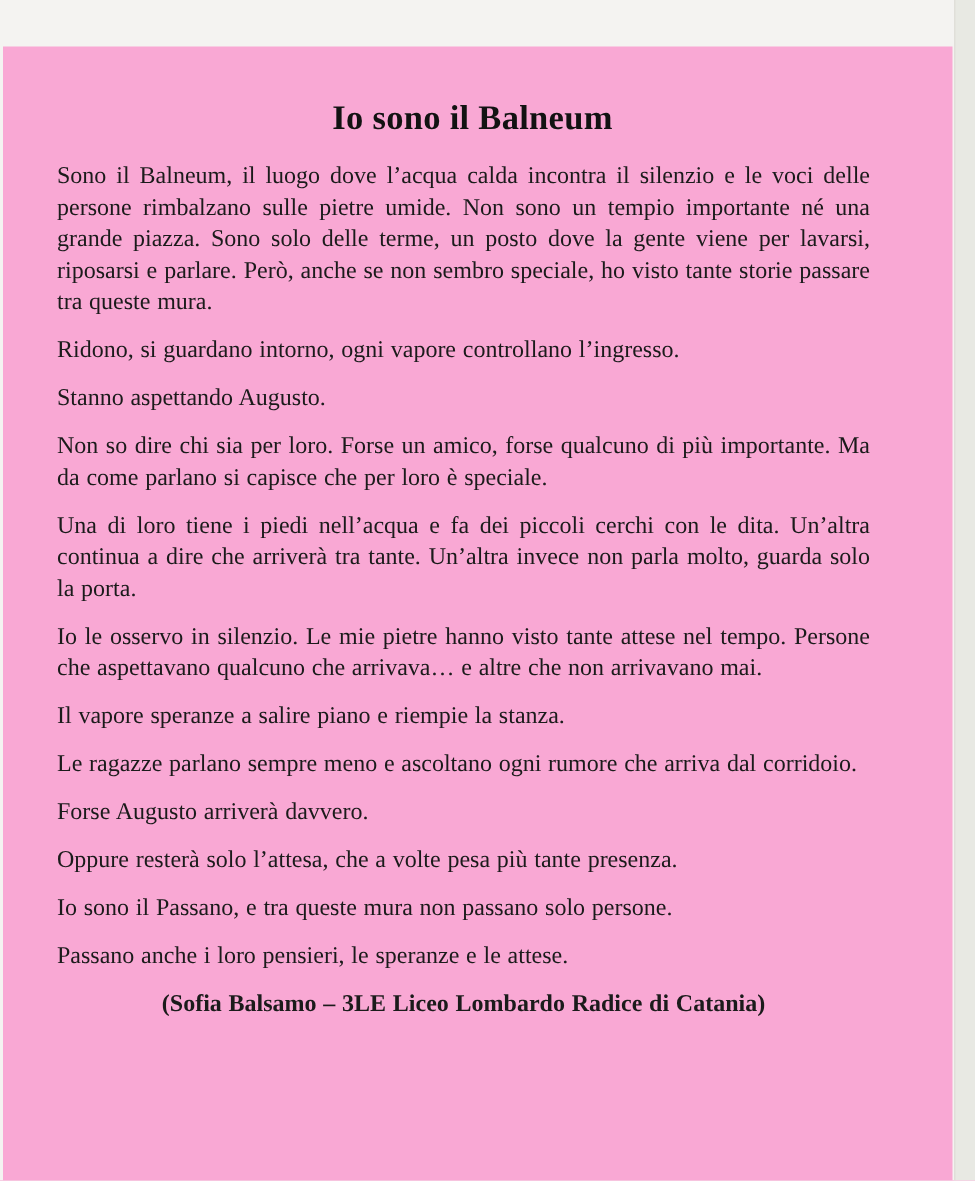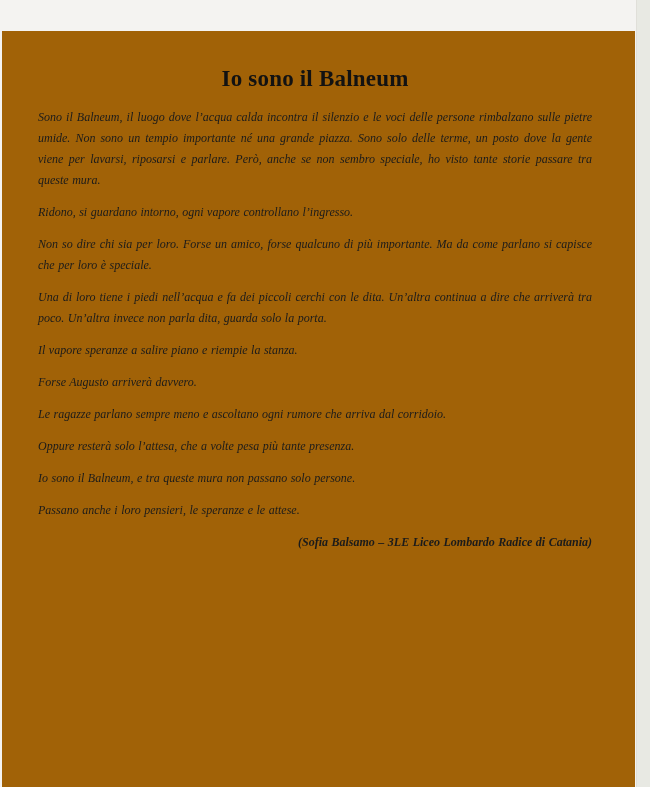--- a/index.html
+++ b/index.html
@@ -23,61 +23,62 @@
     background: #e8e9e3;
     border-left: 1px solid #e0dfd9;
     box-sizing: border-box;
   }
   .page {
     position: absolute;
     left: 2px;
     top: 31px;
     width: 633px;
     height: 756px;
-    background: #a16207;
+    background: #f9a8d4;
   }
   .page-inner {
     padding: 34px 43px 0 36px;
   }
   .doc-title {
     font-size: 23px;
     line-height: 28px;
     font-weight: bold;
     text-align: center;
     color: #121212;
     margin: 0 0 14px 0;
     letter-spacing: 0.2px;
   }
   .para {
-    font-size: 12px;
+    font-size: 16px;
     line-height: 21px;
     color: #1b1b1b;
     text-align: justify;
-    margin: 0 0 11px 0;
+    margin: 0 12px 11px 0;
     word-spacing: 0.5px;
-    font-style: italic;
   }
   .signature {
     font-weight: bold;
-    text-align: right;
+    text-align: center;
   }
 </style>
 </head>
 <body>
 
 <div class="gutter-strip"></div>
 
 <div class="page">
   <div class="page-inner">
     <h1 class="doc-title">Io sono il Balneum</h1>
     <p class="para">Sono il Balneum, il luogo dove l’acqua calda incontra il silenzio e le voci delle persone rimbalzano sulle pietre umide. Non sono un tempio importante né una grande piazza. Sono solo delle terme, un posto dove la gente viene per lavarsi, riposarsi e parlare. Però, anche se non sembro speciale, ho visto tante storie passare tra queste mura.</p>
     <p class="para">Ridono, si guardano intorno, ogni vapore controllano l’ingresso.</p>
+    <p class="para">Stanno aspettando Augusto.</p>
     <p class="para">Non so dire chi sia per loro. Forse un amico, forse qualcuno di più importante. Ma da come parlano si capisce che per loro è speciale.</p>
-    <p class="para">Una di loro tiene i piedi nell’acqua e fa dei piccoli cerchi con le dita. Un’altra continua a dire che arriverà tra poco. Un’altra invece non parla dita, guarda solo la porta.</p>
+    <p class="para">Una di loro tiene i piedi nell’acqua e fa dei piccoli cerchi con le dita. Un’altra continua a dire che arriverà tra tante. Un’altra invece non parla molto, guarda solo la porta.</p>
+    <p class="para">Io le osservo in silenzio. Le mie pietre hanno visto tante attese nel tempo. Persone che aspettavano qualcuno che arrivava… e altre che non arrivavano mai.</p>
     <p class="para">Il vapore speranze a salire piano e riempie la stanza.</p>
+    <p class="para">Le ragazze parlano sempre meno e ascoltano ogni rumore che arriva dal corridoio.</p>
     <p class="para">Forse Augusto arriverà davvero.</p>
-    <p class="para">Le ragazze parlano sempre meno e ascoltano ogni rumore che arriva dal corridoio.</p>
     <p class="para">Oppure resterà solo l’attesa, che a volte pesa più tante presenza.</p>
-    <p class="para">Io sono il Balneum, e tra queste mura non passano solo persone.</p>
+    <p class="para">Io sono il Passano, e tra queste mura non passano solo persone.</p>
     <p class="para">Passano anche i loro pensieri, le speranze e le attese.</p>
     <p class="para signature">(Sofia Balsamo – 3LE Liceo Lombardo Radice di Catania)</p>
   </div>
 </div>
 
 </body></html>

